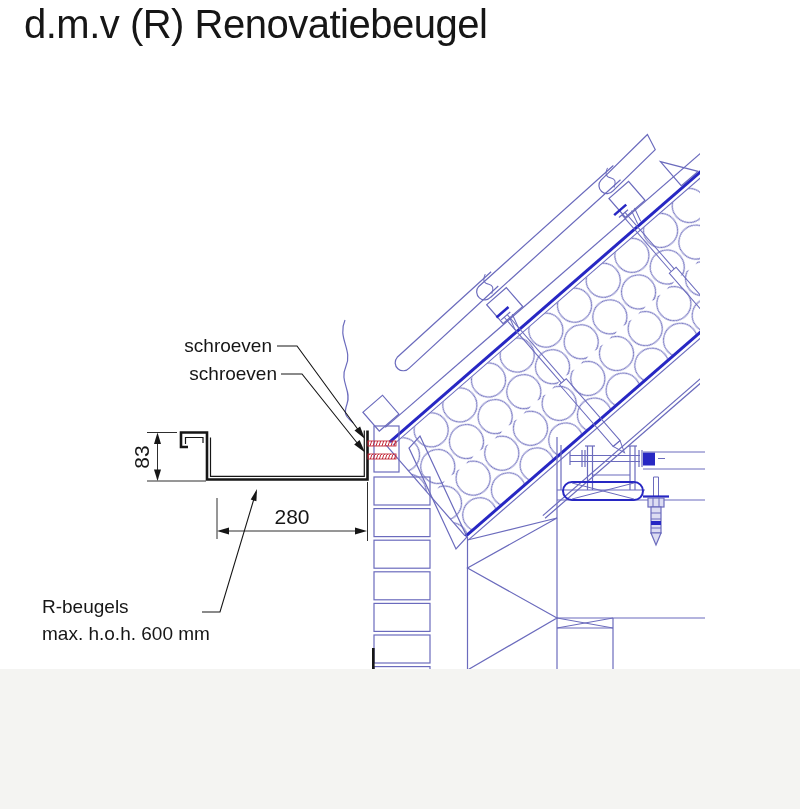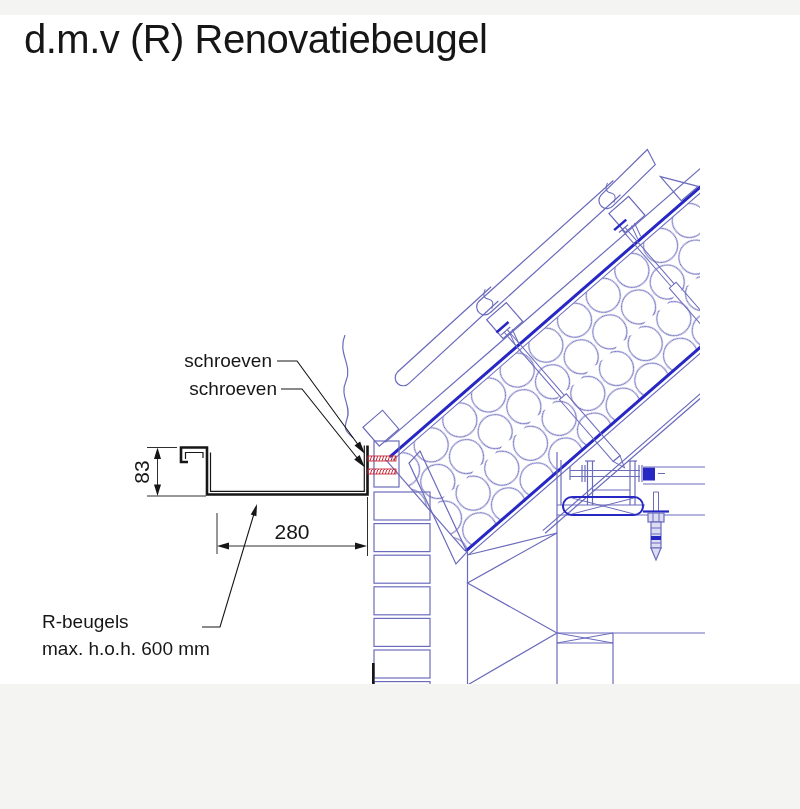--- a/index.html
+++ b/index.html
@@ -1,21 +1,21 @@
 <!DOCTYPE html>
 <html style="--ink: #161616; --cad: #6b6bbd; --cad-bold: #2727c3; --cad-hatch: #8a8acb; --screw-red: #c42a3a; --background: #ffffff;"><head>
 <meta charset="utf-8">
 <style>
   :root{
     --ink:#161616; --cad:#6b6bbd; --cad-bold:#2727c3; --cad-hatch:#8a8acb;
     --screw-red:#c42a3a; --background:#ffffff;
   }
   html,body{margin:0;padding:0;background:#f4f4f2;}
   .page{position:relative;width:800px;height:669px;background:var(--background);
-        font-family:"Liberation Sans",sans-serif;overflow:hidden;margin:15px auto;}
+        font-family:"Liberation Sans",sans-serif;overflow:hidden;margin:0 auto;}
   h1.title{position:absolute;left:24px;top:2px;margin:0;font-size:40px;font-weight:400;
            letter-spacing:-0.5px;color:var(--ink);font-family:"Liberation Sans",sans-serif;}
   svg{position:absolute;left:0;top:0;}
   .ln{stroke:var(--cad);stroke-width:1.2;fill:none;}
   .lnt{stroke:var(--cad);stroke-width:1;fill:none;}
   .lnb{stroke:var(--cad-bold);fill:none;}
   .blk{stroke:var(--ink);fill:none;}
   .thin{stroke:var(--ink);stroke-width:0.9;fill:none;}
   .fill-ink{fill:var(--ink);stroke:none;}
   .hatchline{stroke:var(--cad-hatch);stroke-width:1;fill:none;}

